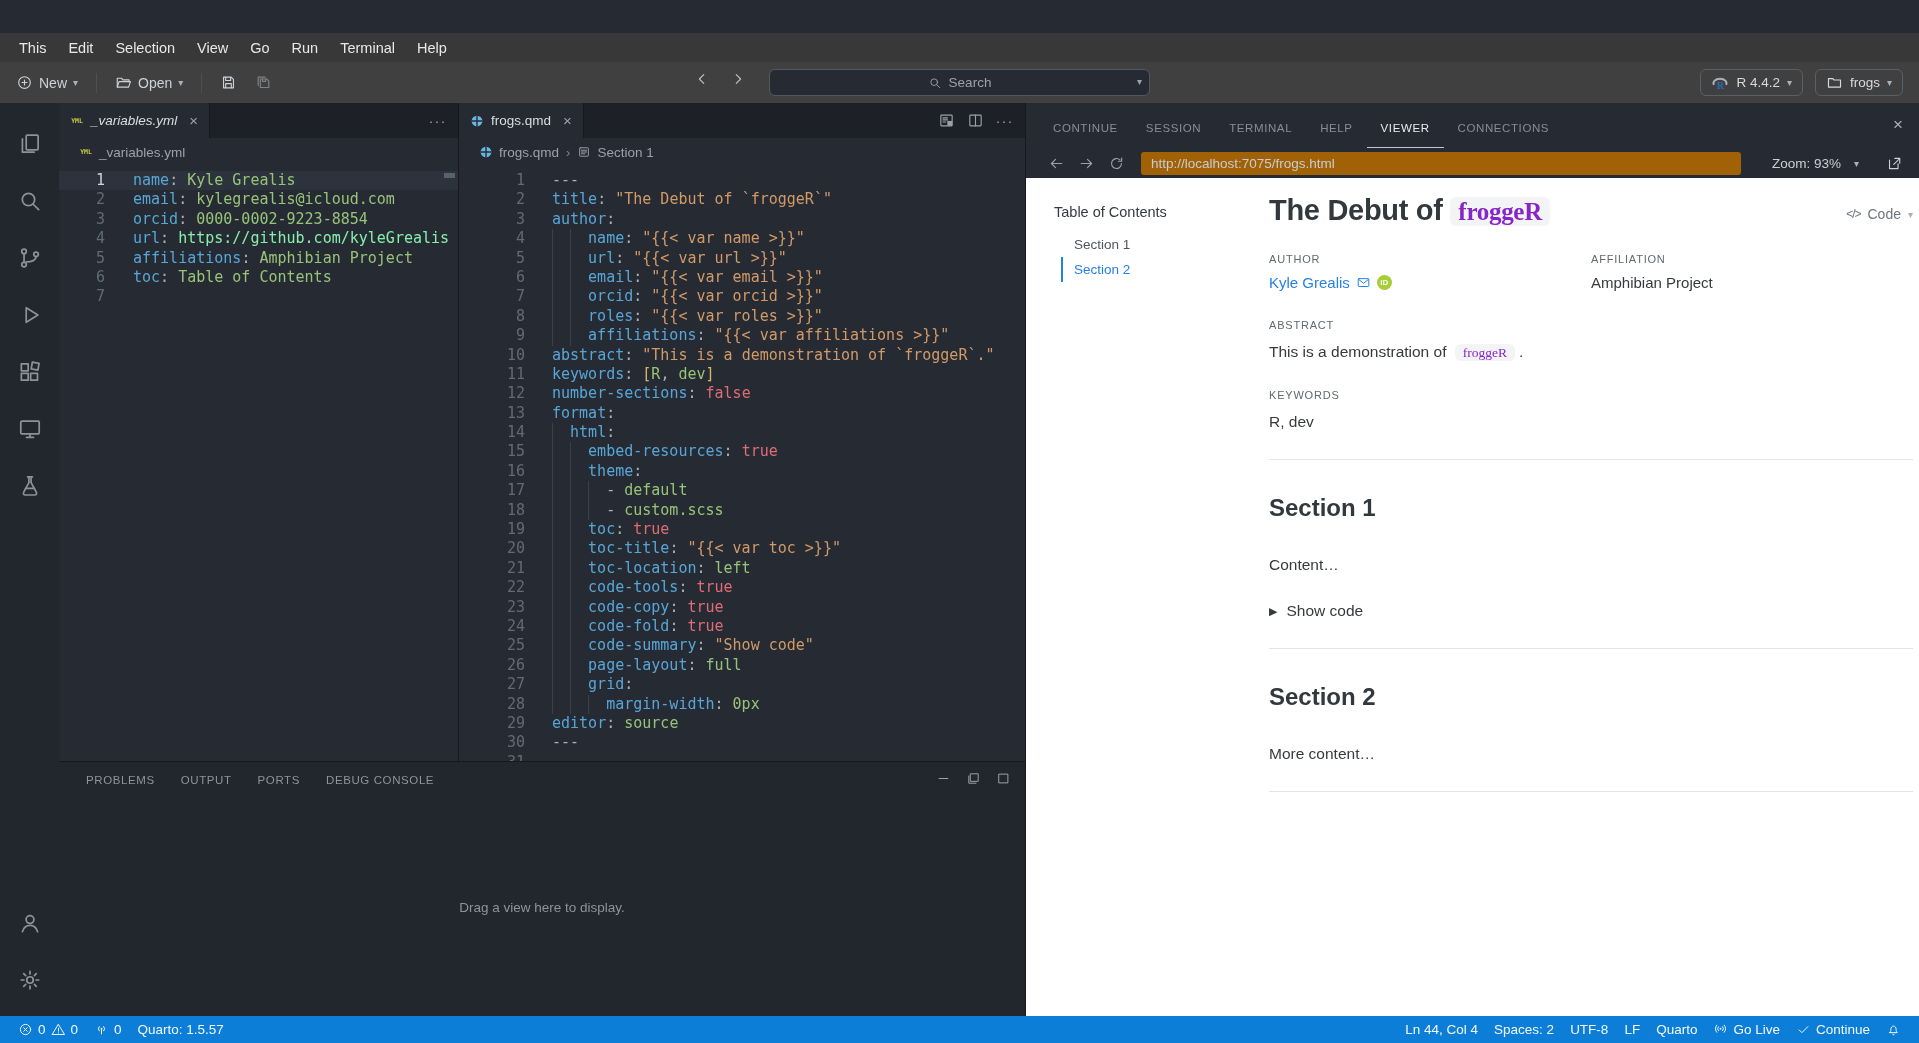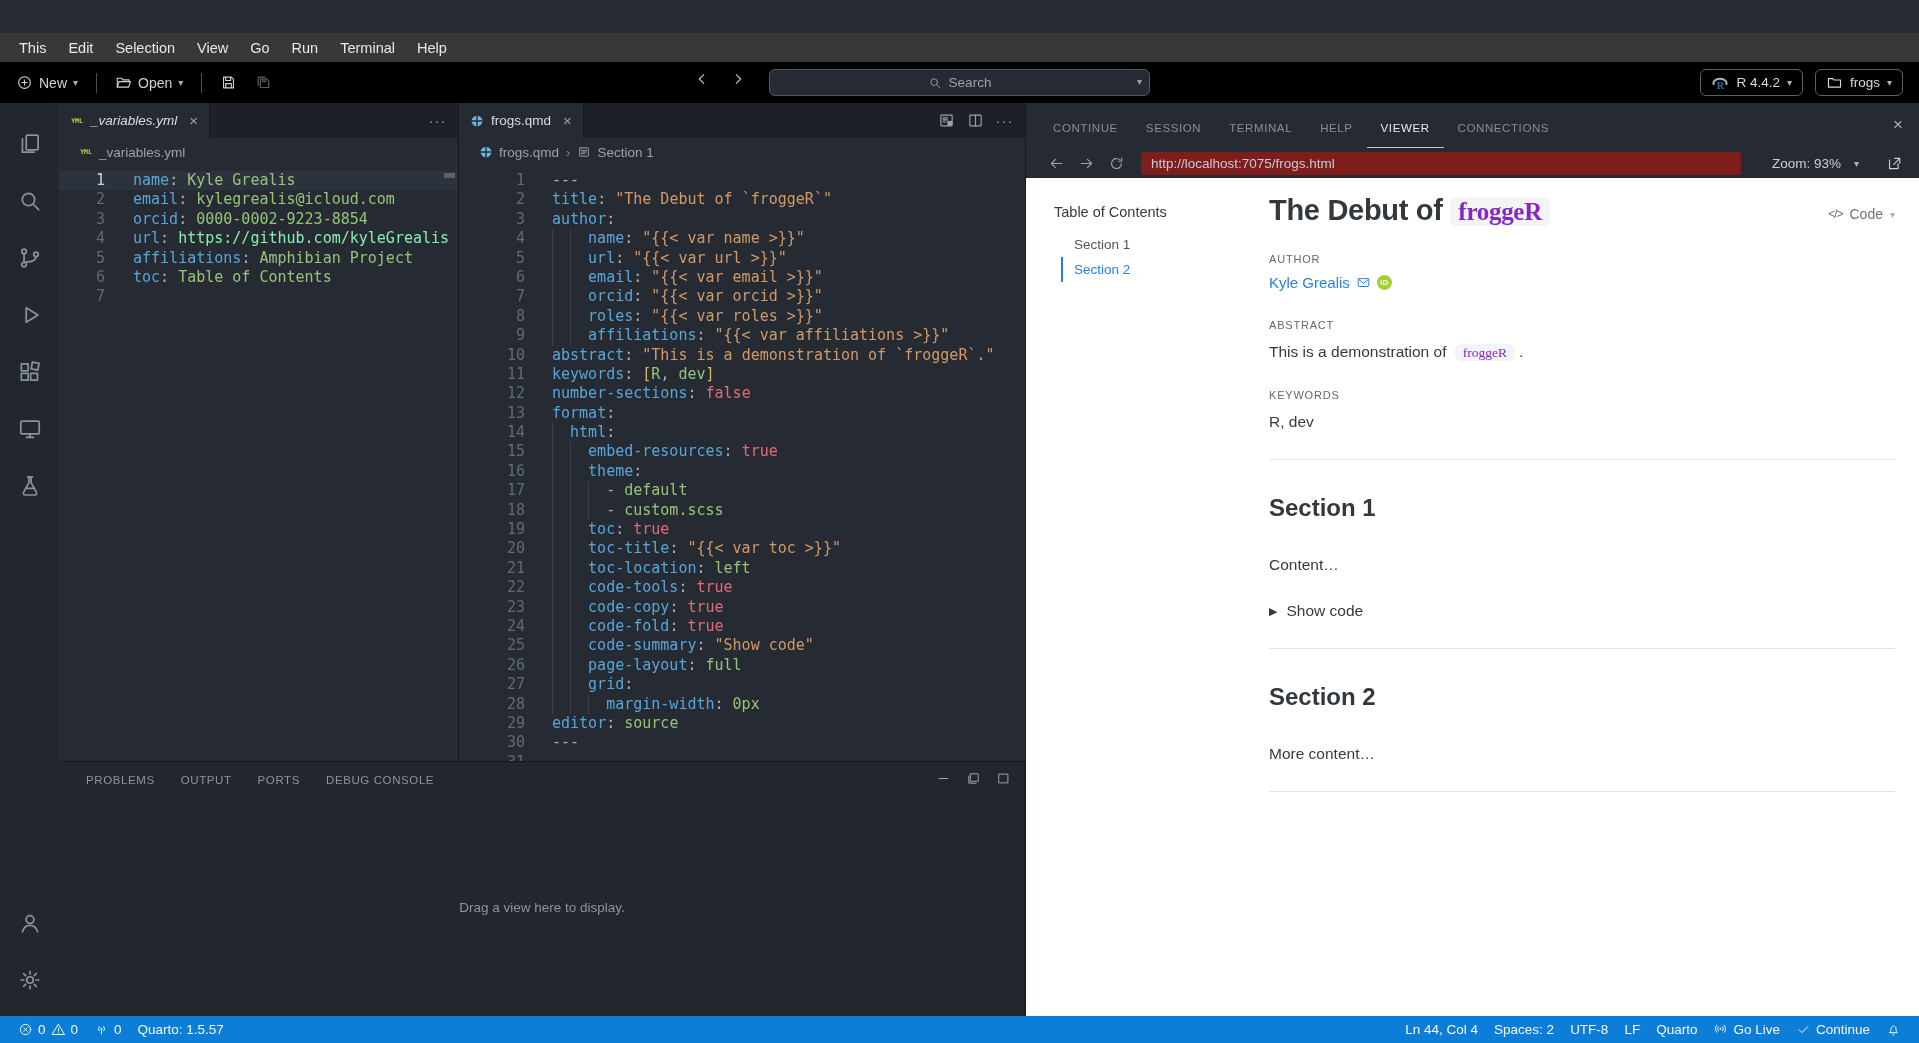--- a/index.html
+++ b/index.html
@@ -16,21 +16,21 @@
   .win-controls{position:absolute;right:13px;top:8px;display:flex;gap:13px;}
   .win-dot{width:17px;height:17px;border-radius:50%;}
   .win-dot.y{background:var(--window-yellow);} .win-dot.g{background:var(--window-green);} .win-dot.r{background:var(--window-red);}
 
   
   .menubar{position:absolute;left:0;top:33px;right:0;height:29px;background:#383838;display:flex;align-items:center;
     padding-left:8px;color:#e8e8e8;font-size:14.5px;}
   .menu-item{padding:0 11px;height:100%;display:flex;align-items:center;cursor:default;}
 
   
-  .toolbar{position:absolute;left:0;top:62px;right:0;height:41px;background:#000000;color:#ccd1d8;font-size:14px;}
+  .toolbar{position:absolute;left:0;top:62px;right:0;height:41px;background:#404040;color:#ccd1d8;font-size:14px;}
   .tb-left{position:absolute;left:10px;top:0;height:41px;display:flex;align-items:center;gap:6px;}
   .tb-btn{display:flex;align-items:center;gap:6px;background:none;border:none;color:#ccd1d8;font-size:14px;padding:4px 6px;font-family:inherit;}
   .tb-sep{width:1px;height:20px;background:#4a505a;margin:0 6px;}
   .caret{font-size:10px;color:#aab0b8;}
   .dim{opacity:.45;}
   .hist{position:absolute;top:8px;width:26px;height:26px;display:flex;align-items:center;justify-content:center;color:#b9bfc7;}
   .hist.back{left:693px;} .hist.fwd{left:729px;}
   .search-box{position:absolute;left:769px;top:7px;width:381px;height:27px;border:1px solid #525863;border-radius:6px;
     background:#262b33;display:flex;align-items:center;justify-content:center;gap:7px;color:#9aa2ab;font-size:13.5px;}
   .search-box .chev{position:absolute;right:7px;top:6px;color:#9aa2ab;}
@@ -86,21 +86,21 @@
   .panel-empty{position:absolute;left:0;right:0;top:138px;text-align:center;color:#8d949c;font-size:13.5px;}
 
   
   .rightpanel{position:absolute;left:1025px;top:103px;width:894px;bottom:27px;background:#262b33;border-left:1px solid #15181c;}
   .rp-tabs{height:45px;display:flex;align-items:flex-end;padding-left:13px;color:#868e96;font-size:11.5px;letter-spacing:.6px;}
   .rp-tab{padding:0 14px 13px 14px;border-bottom:1px solid transparent;}
   .rp-tab.active{color:#e8ebee;border-bottom:1px solid #c2c8cf;}
   .rp-close{position:absolute;right:16px;top:12px;color:#aab0b8;font-size:17px;}
   .rp-nav{height:30px;display:flex;align-items:center;padding-left:22px;gap:13px;color:#9aa1a9;}
   .rp-nav .icon{width:17px;height:17px;}
-  .url-field{width:600px;height:23px;background:#7f1d1d;border-radius:3px;color:#c6ccd2;font-size:13.5px;
+  .url-field{width:600px;height:23px;background:#a16207;border-radius:3px;color:#c6ccd2;font-size:13.5px;
     display:flex;align-items:center;padding-left:10px;margin-left:3px;}
   .rp-zoom{margin-left:auto;display:flex;align-items:center;gap:7px;color:#c9cfd5;font-size:13.5px;}
   .rp-zoom .chev{font-size:10px;margin-left:6px;}
   .rp-ext{margin:0 16px 0 14px;color:#c9cfd5;}
 
   
   .viewer{position:absolute;left:0;right:0;top:75px;bottom:0;background:#fff;color:#373a3c;display:flex;overflow:hidden;}
   .v-toc{width:215px;flex:none;padding:26px 0 0 28px;}
   .v-toc-title{font-size:14.5px;color:#343a40;margin-bottom:12px;}
   .v-toc-item{margin-left:7px;border-left:2px solid transparent;padding:5px 0 5px 11px;font-size:13.5px;color:#4e565e;}
@@ -507,20 +507,26 @@
               <a class="v-link">Kyle Grealis</a>
               <span class="mail-icon icon">
                   <svg viewBox="0 0 24 24" fill="none" stroke="currentColor" stroke-width="1.6" stroke-linecap="round" stroke-linejoin="round">
                     <rect x="3.5" y="5.8" width="17" height="12.6" rx="1.5"></rect>
                     <path d="M4.2 7l7.8 6.4L19.8 7"></path>
                   </svg>
                 </span>
               <span class="orcid">iD</span>
             </div>
           </div>
+          <div class="meta-col">
+            <div class="meta-label">AFFILIATION</div>
+            <div class="meta-value">
+                <span>Amphibian Project</span>
+              </div>
+          </div>
         </div>
         <div class="meta-label v-section-label">ABSTRACT</div>
         <div class="v-text"><span>This is a demonstration of </span><span class="chip" style="margin:0 4px;">froggeR</span><span>.</span></div>
         <div class="meta-label v-section-label">KEYWORDS</div>
         <div class="v-text">R, dev</div>
         <hr class="v-hr">
         <h2 class="v-h2">Section 1</h2>
         <p class="v-p">Content…</p>
         <div class="v-details">
           <span class="tri">▶</span>

